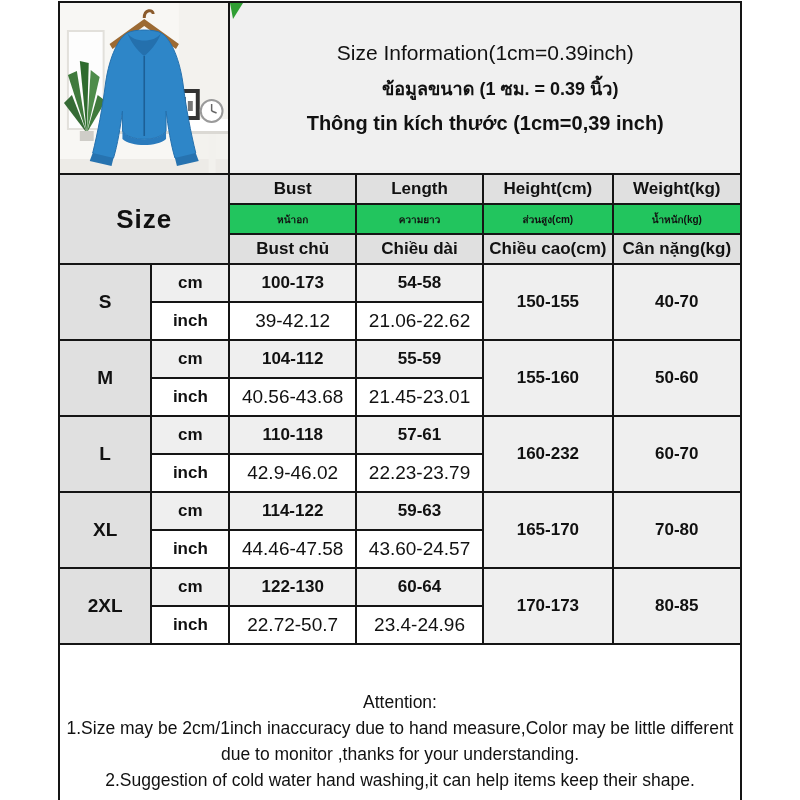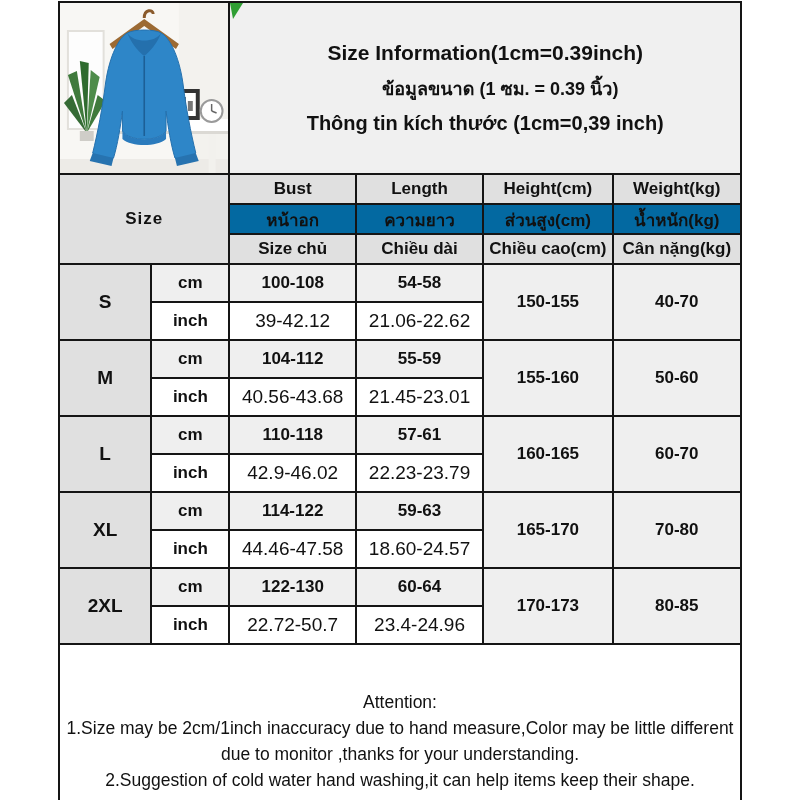--- a/index.html
+++ b/index.html
@@ -26,27 +26,27 @@
   
   tr.r-top{height:170px;}
   tr.r-head{height:30px;}
   tr.r-body{height:38px;}
   tr.r-note{height:194px;}
   
   .photo-cell{background:#ffffff;position:relative;padding:0;}
   .photo-cell svg{display:block;width:100%;height:170px;}
   .title-cell{background:#f0f0f0;position:relative;}
   .title-wrap{display:flex;flex-direction:column;justify-content:center;gap:9px;height:100%;}
-  .title-en{font-size:21px;font-weight:bold;}
+  .title-en{font-size:21px;font-weight:normal;}
   .title-th{font-size:18px;font-weight:bold;margin-left:30px;}
   .title-vi{font-size:20px;font-weight:bold;}
   .corner-accent{position:absolute;left:0;top:0;width:14px;height:16px;}
   .hdr{background:#e0e0e0;font-weight:bold;font-size:17px;}
-  .hdr-th{background:#0369a1;font-weight:bold;font-size:17px;}
-  .size-big{background:#e0e0e0;font-weight:bold;font-size:17px;letter-spacing:1px;}
+  .hdr-th{background:#22c55e;font-weight:bold;font-size:10px;}
+  .size-big{background:#e0e0e0;font-weight:bold;font-size:26px;letter-spacing:1px;}
   .size-lbl{background:#e0e0e0;font-weight:bold;font-size:19px;}
   .unit-lbl{font-weight:bold;font-size:17px;}
   .band{background:#efefef;}
   .val-cm{font-size:17px;font-weight:700;}
   .val-inch{font-size:19px;font-weight:400;margin-left:28px;}
   .val-hw{font-size:17px;font-weight:600;background:#efefef;}
   .note-cell{
     text-align:left;vertical-align:top;background:#ffffff;
     padding:3px 8px 0 6px;font-size:17.5px;line-height:1.5;
   }
@@ -134,30 +134,30 @@
     <td class="hdr">Height(cm)</td>
     <td class="hdr">Weight(kg)</td>
   </tr>
   <tr class="r-head">
     <td class="hdr-th">หน้าอก</td>
     <td class="hdr-th">ความยาว</td>
     <td class="hdr-th">ส่วนสูง(cm)</td>
     <td class="hdr-th">น้ำหนัก(kg)</td>
   </tr>
   <tr class="r-head">
-    <td class="hdr">Size chủ</td>
+    <td class="hdr">Bust chủ</td>
     <td class="hdr">Chiều dài</td>
     <td class="hdr">Chiều cao(cm)</td>
     <td class="hdr">Cân nặng(kg)</td>
   </tr>
 
   <tr class="r-body">
     <td rowspan="2" class="size-lbl">S</td>
     <td class="unit-lbl band">cm</td>
-    <td class="val-cm band">100-108</td>
+    <td class="val-cm band">100-173</td>
     <td class="val-cm band">54-58</td>
     <td rowspan="2" class="val-hw">150-155</td>
     <td rowspan="2" class="val-hw">40-70</td>
   </tr>
   <tr class="r-body">
     <td class="unit-lbl">inch</td>
     <td class="val-inch">39-42.12</td>
     <td class="val-inch">21.06-22.62</td>
   </tr>
 
@@ -173,41 +173,41 @@
     <td class="unit-lbl">inch</td>
     <td class="val-inch">40.56-43.68</td>
     <td class="val-inch">21.45-23.01</td>
   </tr>
 
   <tr class="r-body">
     <td rowspan="2" class="size-lbl">L</td>
     <td class="unit-lbl band">cm</td>
     <td class="val-cm band">110-118</td>
     <td class="val-cm band">57-61</td>
-    <td rowspan="2" class="val-hw">160-165</td>
+    <td rowspan="2" class="val-hw">160-232</td>
     <td rowspan="2" class="val-hw">60-70</td>
   </tr>
   <tr class="r-body">
     <td class="unit-lbl">inch</td>
     <td class="val-inch">42.9-46.02</td>
     <td class="val-inch">22.23-23.79</td>
   </tr>
 
   <tr class="r-body">
     <td rowspan="2" class="size-lbl">XL</td>
     <td class="unit-lbl band">cm</td>
     <td class="val-cm band">114-122</td>
     <td class="val-cm band">59-63</td>
     <td rowspan="2" class="val-hw">165-170</td>
     <td rowspan="2" class="val-hw">70-80</td>
   </tr>
   <tr class="r-body">
     <td class="unit-lbl">inch</td>
     <td class="val-inch">44.46-47.58</td>
-    <td class="val-inch">18.60-24.57</td>
+    <td class="val-inch">43.60-24.57</td>
   </tr>
 
   <tr class="r-body">
     <td rowspan="2" class="size-lbl">2XL</td>
     <td class="unit-lbl band">cm</td>
     <td class="val-cm band">122-130</td>
     <td class="val-cm band">60-64</td>
     <td rowspan="2" class="val-hw">170-173</td>
     <td rowspan="2" class="val-hw">80-85</td>
   </tr>

